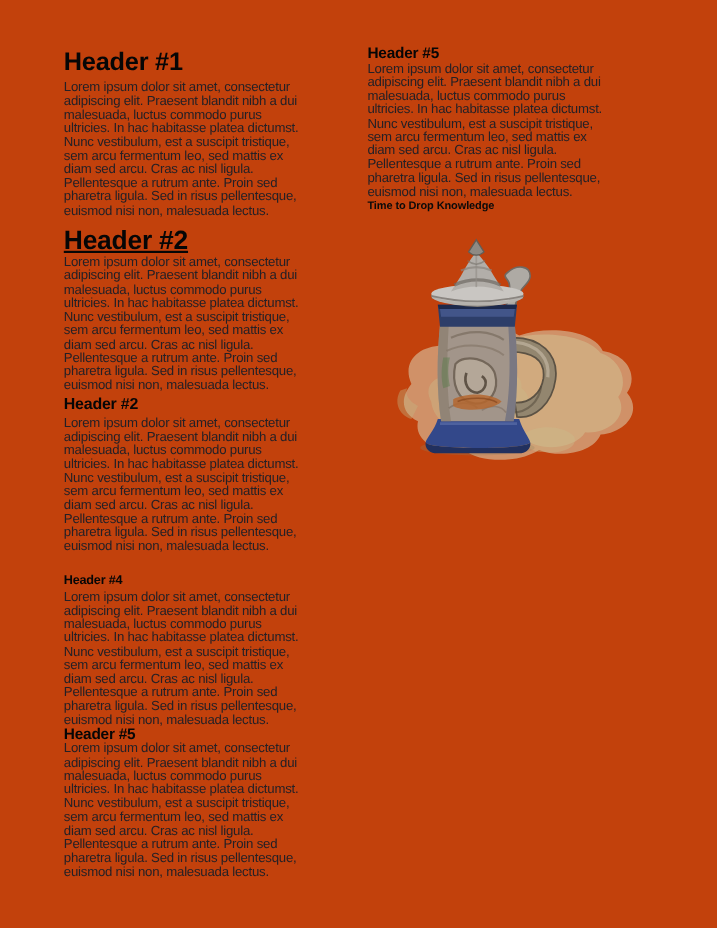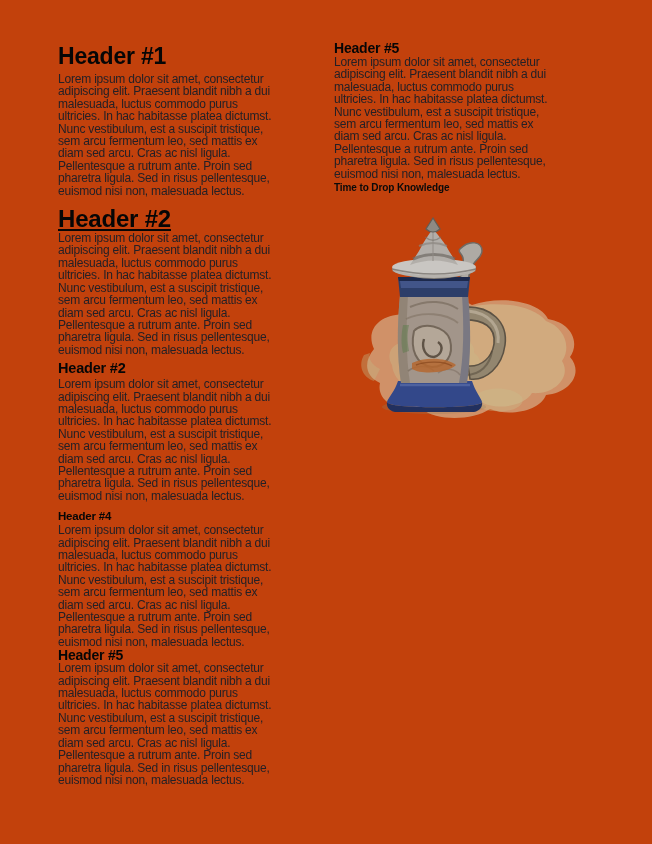--- a/index.html
+++ b/index.html
@@ -12,21 +12,21 @@
   .col-right{left:334px;top:42px;width:258px;}
 
   .body-text{
     margin:0;font-size:12px;line-height:12.4px;letter-spacing:-0.2px;
     white-space:pre-line;color:#242026;
   }
   h1,h2,h3,h4,h5{color:#060606;letter-spacing:-0.2px;}
   h1{font-size:23px;line-height:25px;margin:0 0 4px 0;}
   h2{font-size:24px;line-height:21px;margin:11px 0 3px 0;text-decoration:underline;}
   h3{font-size:14.5px;line-height:16px;margin:4px 0 2px 0;}
-  h4{font-size:11.5px;line-height:13px;margin:8px 0 1px 0;}
+  h4{font-size:11.5px;line-height:13px;margin:20px 0 1px 0;}
   h5{font-size:14px;line-height:12px;margin:1px 0 1px 0;}
   .col-right h5{margin:0 0 2px 0;}
 
   .mini-h{
     font-weight:bold;font-size:10px;line-height:12px;letter-spacing:-0.1px;
     color:#0a0a0a;margin:6px 0 0 0;
   }
   .mini-h.tight{margin-top:2px;}
   .lead-bold{font-weight:bold;}
 

